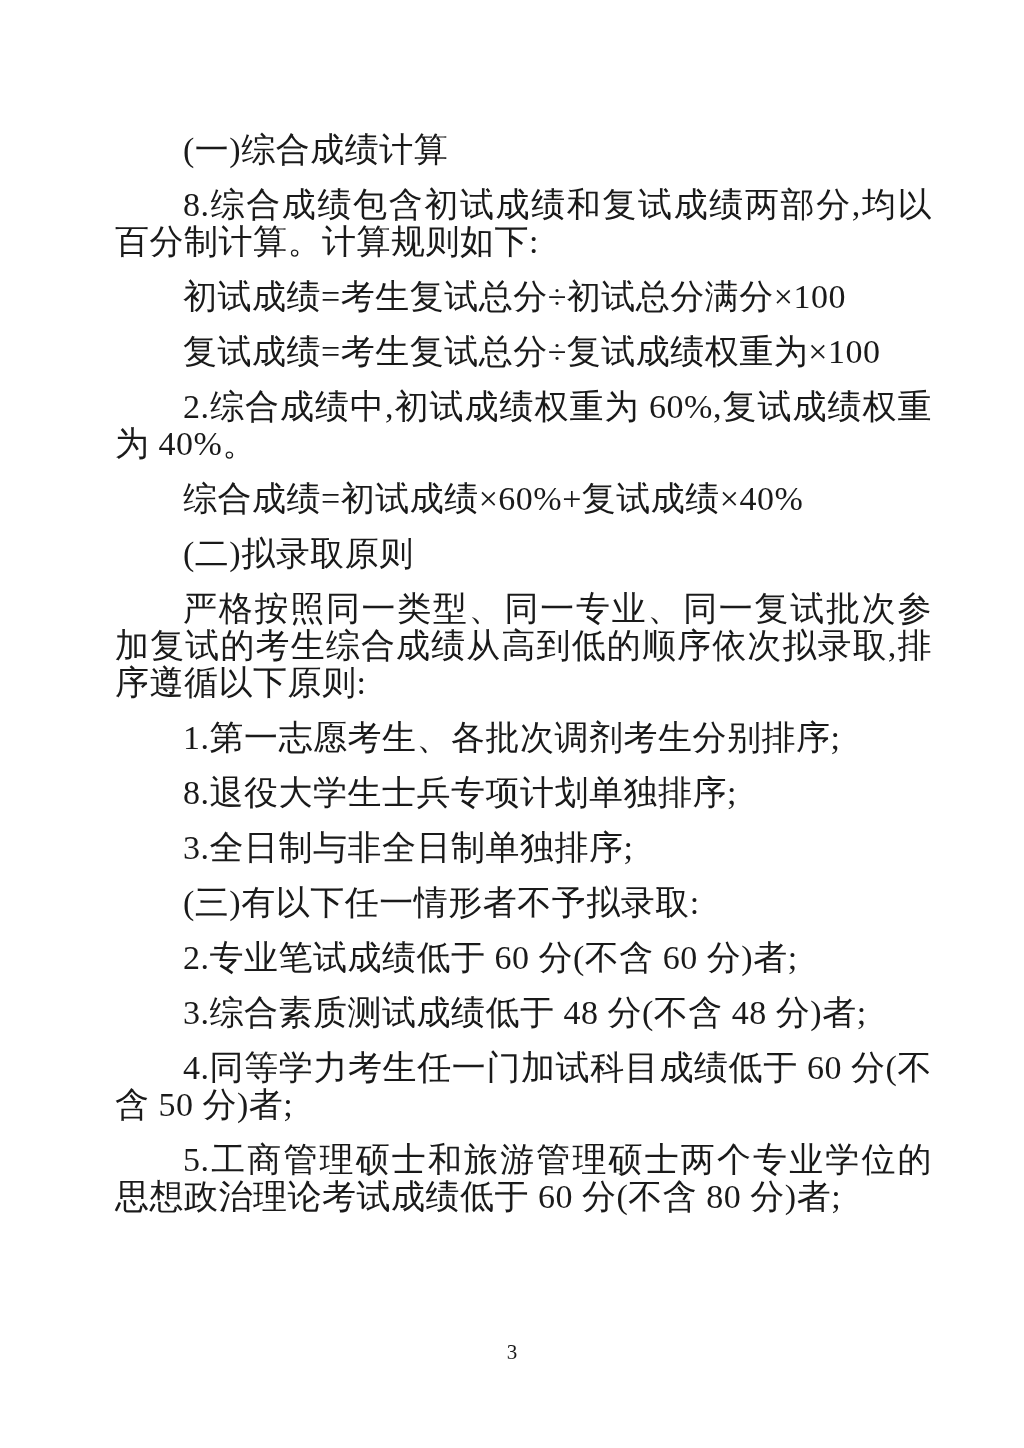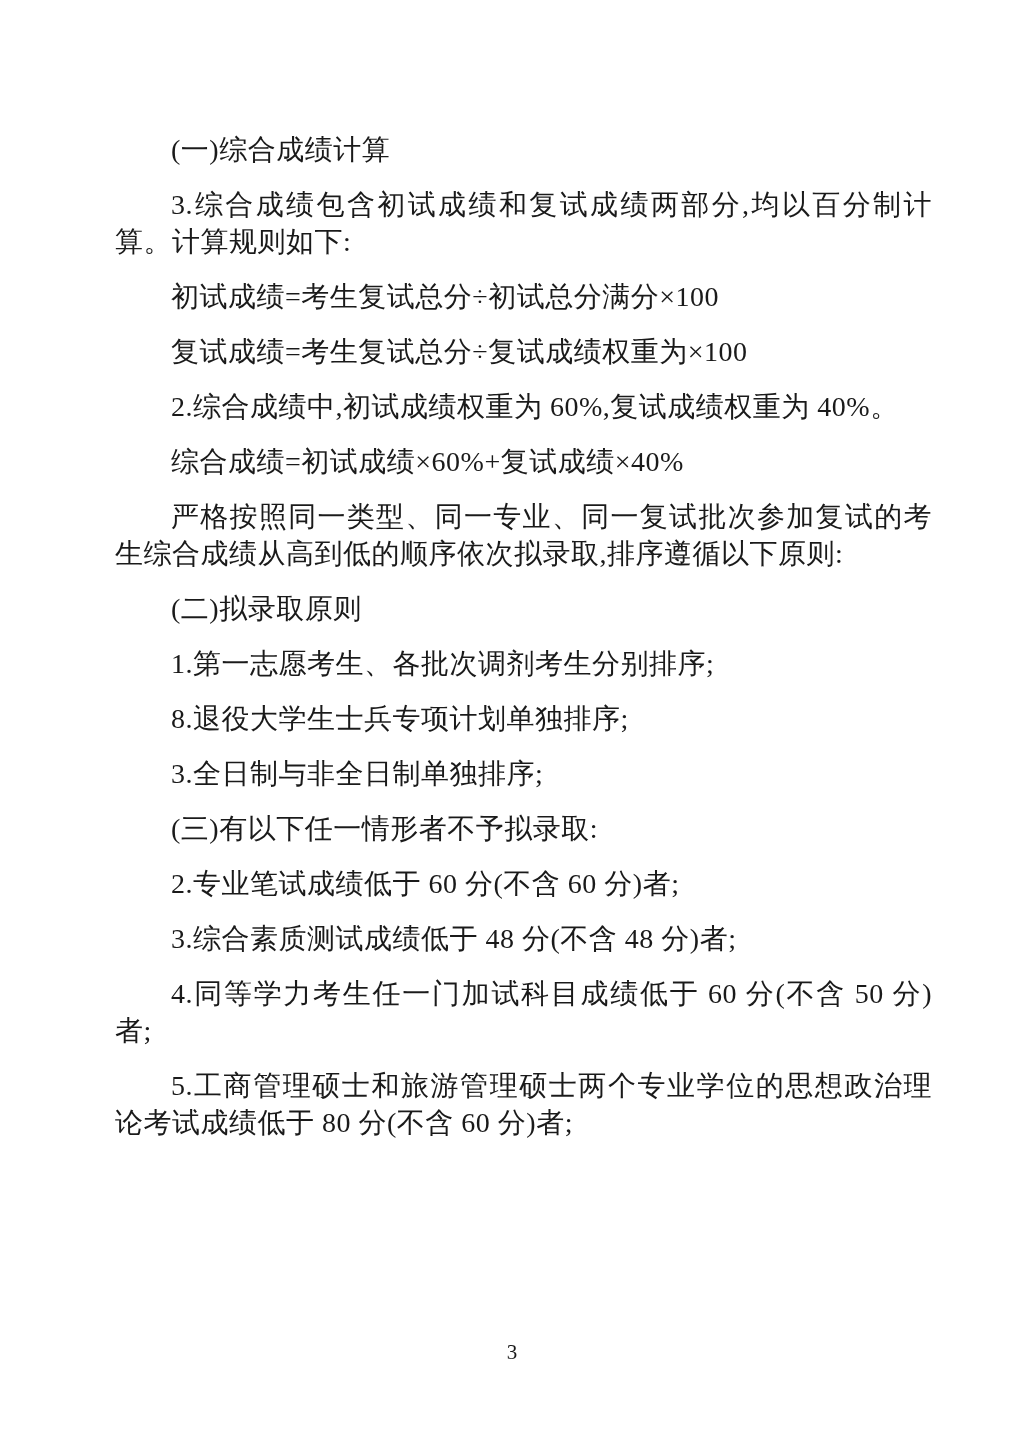--- a/index.html
+++ b/index.html
@@ -17,21 +17,21 @@
     overflow: hidden;
   }
   .content {
     position: absolute;
     top: 131px;
     left: 115px;
     width: 817px;
   }
   .content p {
     margin: 0 0 18px 0;
-    font-size: 28px;
+    font-size: 34px;
     line-height: 37px;
     text-align: justify;
     text-indent: 2em;
     letter-spacing: 0.5px;
     word-break: break-all;
   }
   .content p.bold {
     font-weight: normal;
   }
   .page-number {
@@ -44,30 +44,30 @@
     line-height: 28px;
     color: #1a1a1a;
   }
 </style>
 </head>
 <body>
 
 <div class="page">
   <div class="content">
     <p>(一)综合成绩计算</p>
-    <p>3.综合成绩包含初试成绩和复试成绩两部分,均以百分制计算。计算规则如下:</p>
+    <p>8.综合成绩包含初试成绩和复试成绩两部分,均以百分制计算。计算规则如下:</p>
     <p>初试成绩=考生复试总分÷初试总分满分×100</p>
     <p>复试成绩=考生复试总分÷复试成绩权重为×100</p>
     <p>2.综合成绩中,初试成绩权重为 60%,复试成绩权重为 40%。</p>
     <p class="bold">综合成绩=初试成绩×60%+复试成绩×40%</p>
+    <p>(二)拟录取原则</p>
     <p>严格按照同一类型、同一专业、同一复试批次参加复试的考生综合成绩从高到低的顺序依次拟录取,排序遵循以下原则:</p>
-    <p>(二)拟录取原则</p>
     <p>1.第一志愿考生、各批次调剂考生分别排序;</p>
     <p>8.退役大学生士兵专项计划单独排序;</p>
     <p>3.全日制与非全日制单独排序;</p>
     <p>(三)有以下任一情形者不予拟录取:</p>
     <p>2.专业笔试成绩低于 60 分(不含 60 分)者;</p>
     <p>3.综合素质测试成绩低于 48 分(不含 48 分)者;</p>
     <p>4.同等学力考生任一门加试科目成绩低于 60 分(不含 50 分)者;</p>
-    <p>5.工商管理硕士和旅游管理硕士两个专业学位的思想政治理论考试成绩低于 80 分(不含 60 分)者;</p>
+    <p>5.工商管理硕士和旅游管理硕士两个专业学位的思想政治理论考试成绩低于 60 分(不含 80 分)者;</p>
   </div>
   <div class="page-number">3</div>
 </div>
 
 </body></html>

